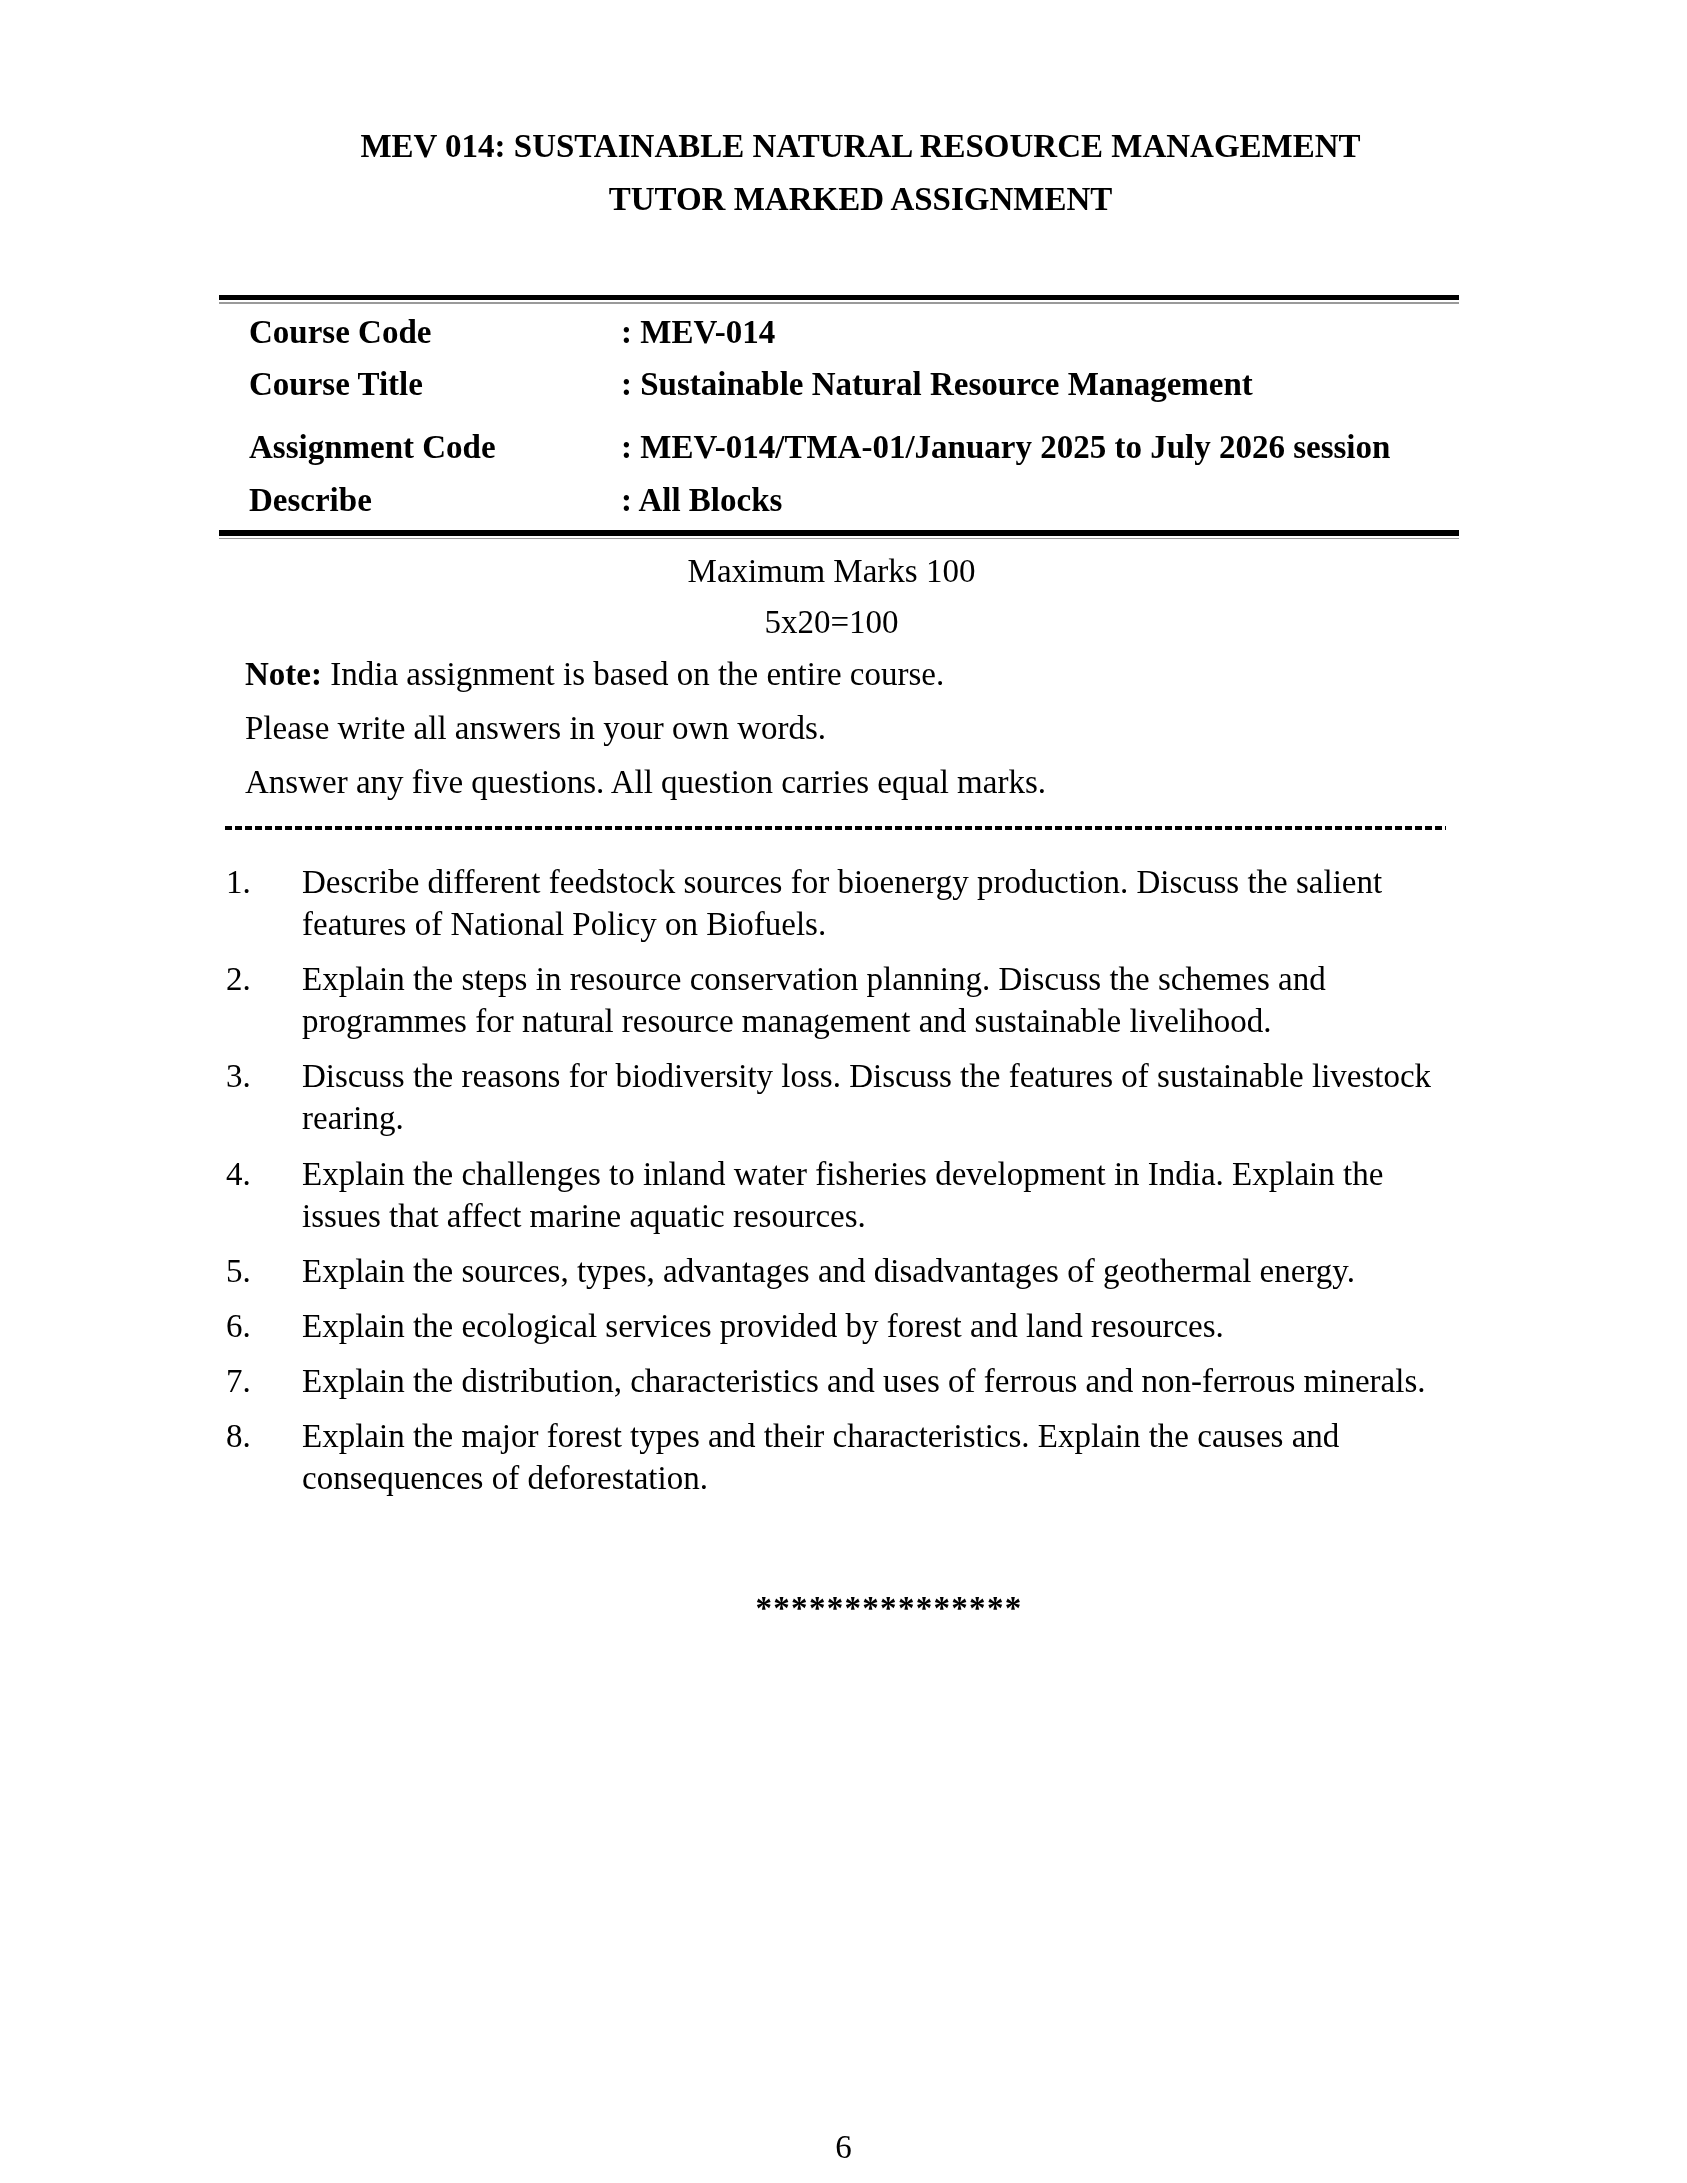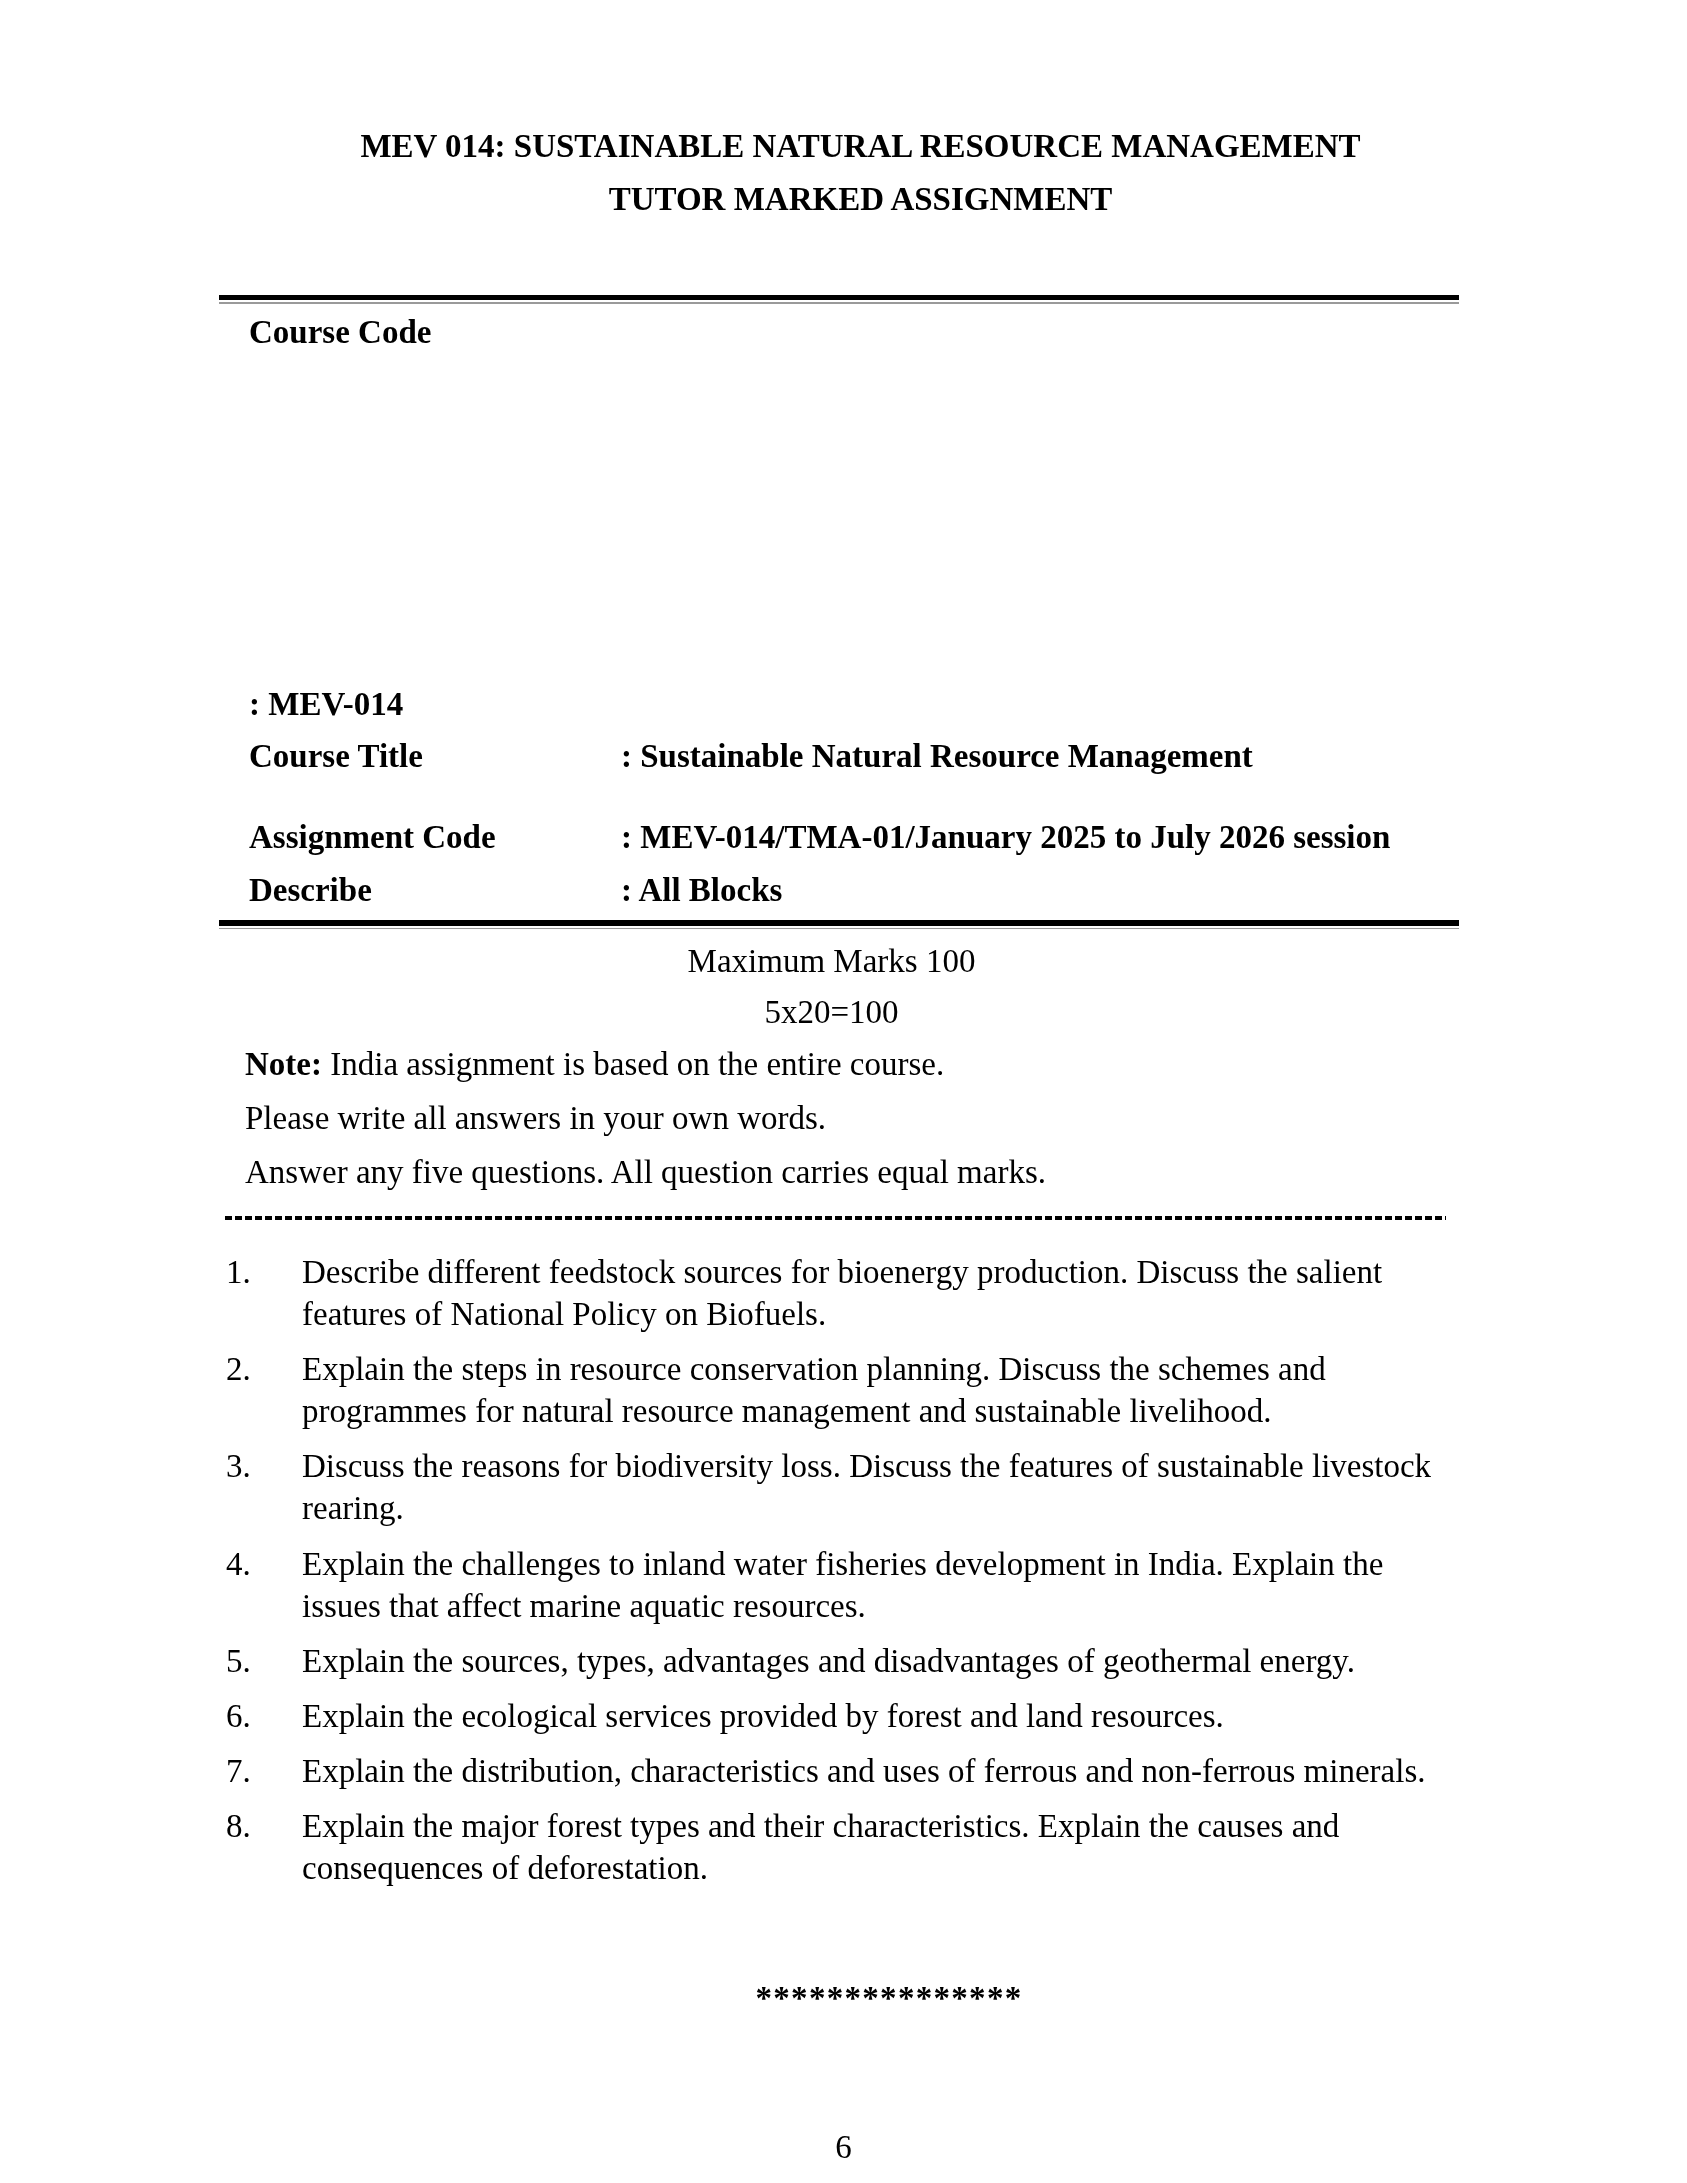--- a/index.html
+++ b/index.html
@@ -50,23 +50,23 @@
     padding-left: 30px;
     padding-right: 6.6px;
   }
   .info-row {
     display: flex;
     font-weight: bold;
     line-height: 42px;
   }
   .info-row .lbl { flex: 0 0 372px; }
   .info-row .val { flex: 1; }
-  .row-1 { margin-top: 7.3px; flex-direction: column; }
+  .row-1 { margin-top: 7.3px; }
   .row-2 { margin-top: 10.6px; }
-  .row-3 { margin-top: 39px; }
+  .row-3 { margin-top: 21px; }
   .row-4 { margin-top: 10.6px; }
   .info-rows-end { margin-top: 9.3px; }
 
   
   .marks-line {
     margin-left: 219px;
     width: 1225px;
     text-align: center;
     line-height: 42px;
   }

